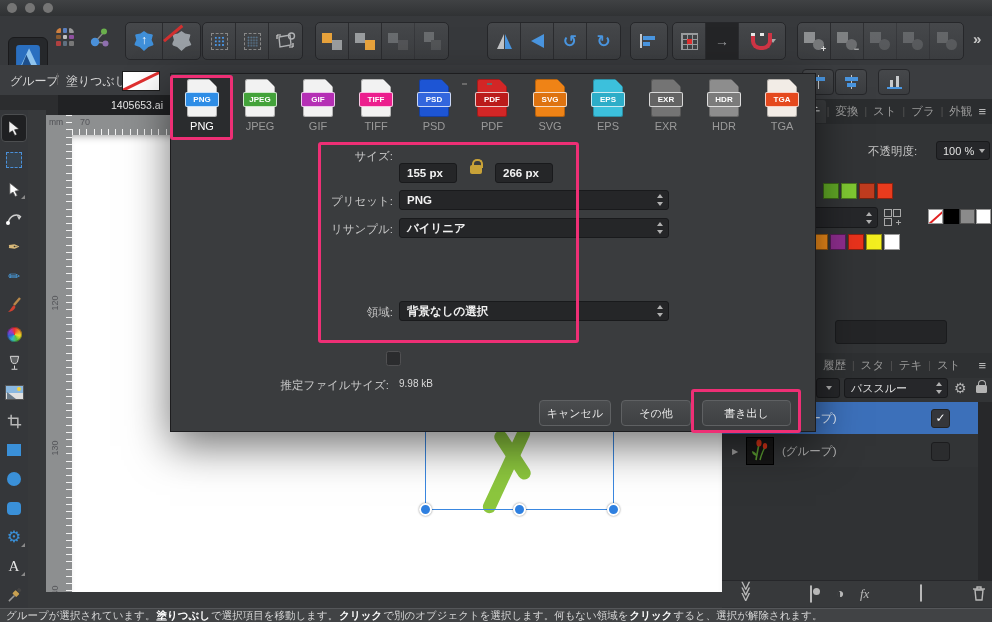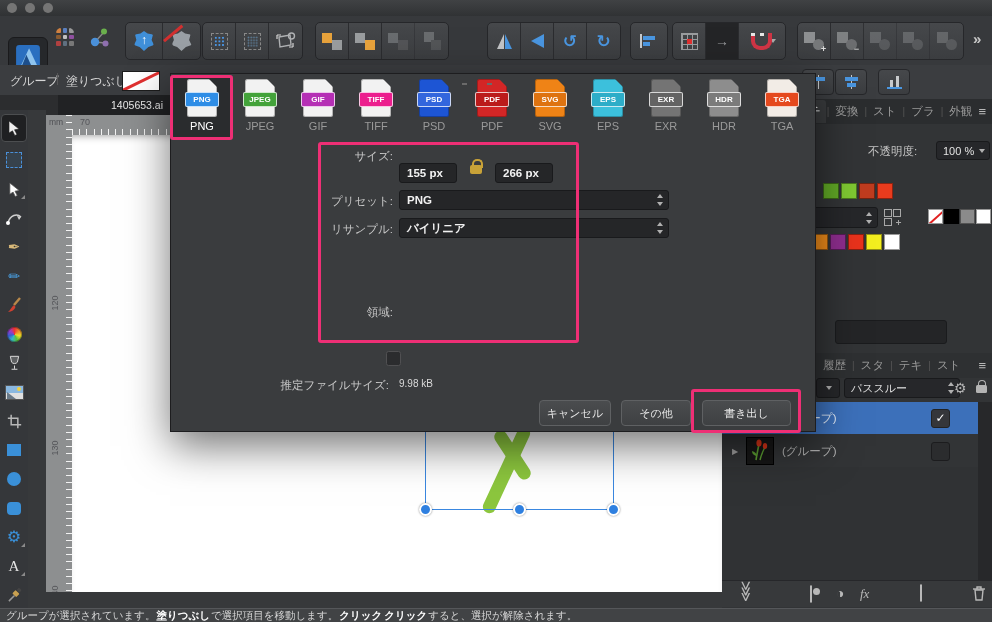--- a/index.html
+++ b/index.html
@@ -599,21 +599,21 @@
         <span class="tab">テキ</span>
         <span class="tsep">|</span>
         <span class="tab">スト</span>
       </span>
     <span class="menuic">≡</span>
   </div>
 
   <div class="dd" style="left:94px;top:313px;width:24px;height:20px">
     <i class="downonly" style="right:7px"></i>
   </div>
-  <div class="dd" style="left:122px;top:313px;width:116px;height:20px">
+  <div class="dd" style="left:122px;top:313px;width:104px;height:20px">
     <span>パススルー</span>
     <i class="updown"></i>
   </div>
   <span class="gear" style="left:232px;top:315px">⚙</span>
   <span class="locksm" style="left:254px;top:315px">
       <i class="sh"></i>
       <i class="bd"></i>
     </span>
 
   <div class="layer sel" style="top:337px">
@@ -761,35 +761,40 @@
     <i class="updown"></i>
   </div>
 
   <span class="dlabel" style="top:148px">リサンプル:</span>
   <div class="ddd" style="left:228px;top:144px;width:270px">
     <span>バイリニア</span>
     <i class="updown"></i>
   </div>
 
   <span class="dlabel" style="top:231px">領域:</span>
+  <div class="ddd" style="left:228px;top:227px;width:270px">
+    <span>背景なしの選択</span>
+    <i class="updown"></i>
+  </div>
 
   <span class="chkbox" style="left:215px;top:277px"></span>
 
   <span class="dlabel" style="top:304px;left:68px">推定ファイルサイズ:</span>
   <span class="dvalue" style="left:228px;top:304px">9.98 kB</span>
 
   <div class="dbtn" style="left:368px;top:326px;width:72px">キャンセル</div>
   <div class="dbtn" style="left:450px;top:326px;width:70px">その他</div>
   <div class="dbtn" style="left:531px;top:326px;width:89px">書き出し</div>
 </div>
 
 <div class="hl" style="left:170px;top:75px;width:57px;height:59px"></div>
 <div class="hl" style="left:318px;top:142px;width:255px;height:195px"></div>
 <div class="hl" style="left:691px;top:389px;width:104px;height:38px"></div>
 
 <div class="abs statusbar" id="statusbar">
     <span>グループが選択されています。</span>
     <b>塗りつぶし</b>
     <span>で選択項目を移動します。</span>
     <b>クリック</b>
+    <span>で別のオブジェクトを選択します。何もない領域を</span>
     <b>クリック</b>
     <span>すると、選択が解除されます。</span>
   </div>
 
 </body></html>

